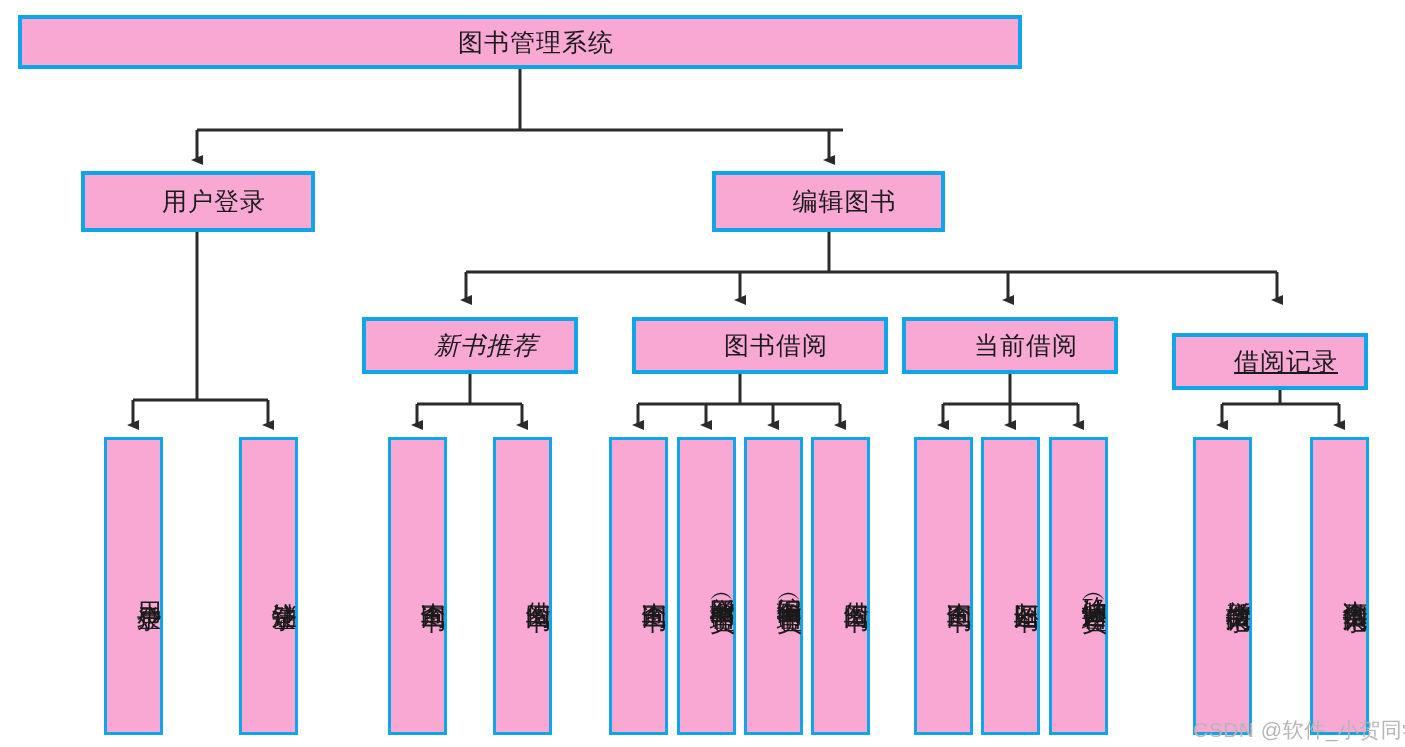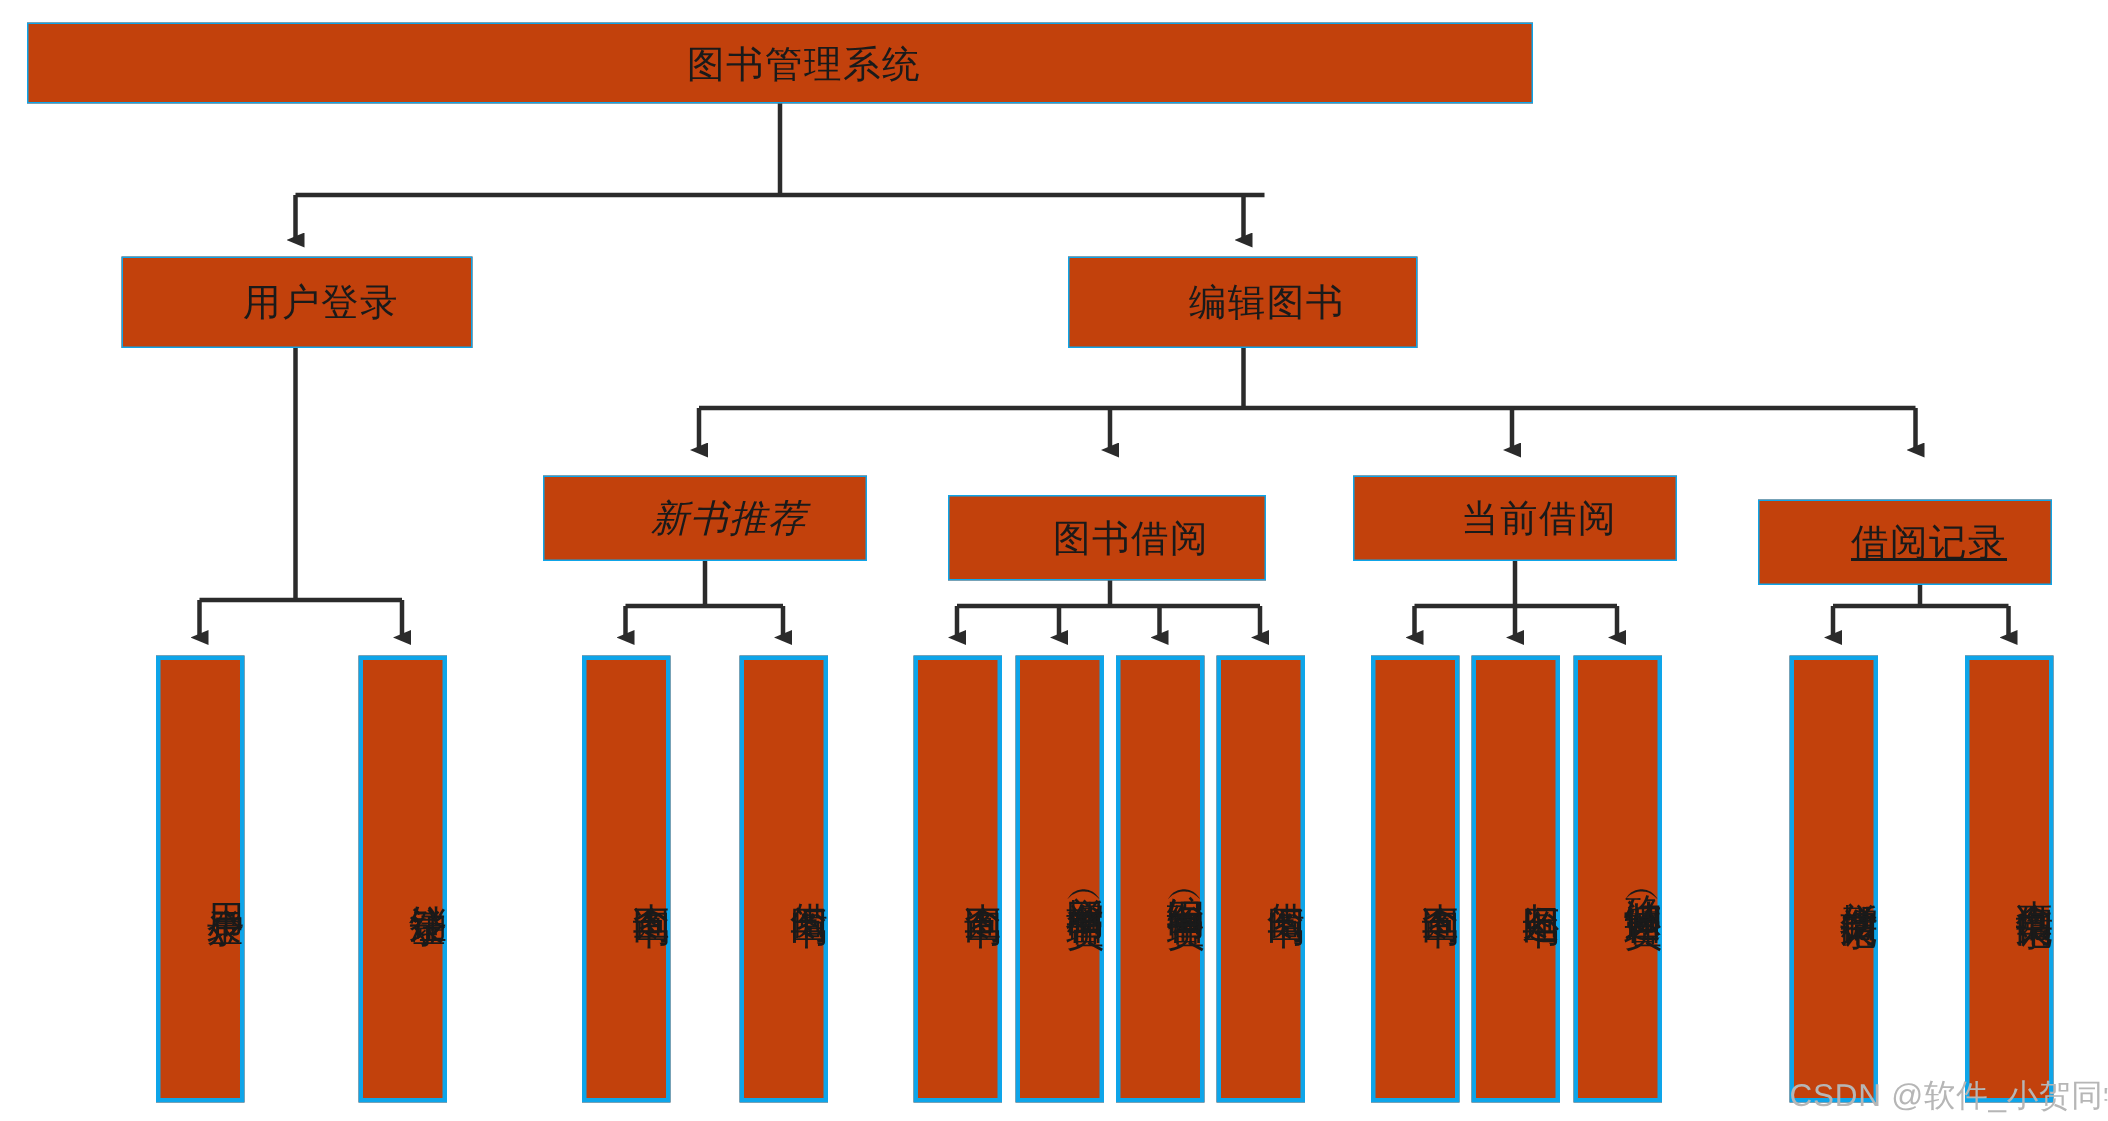--- a/index.html
+++ b/index.html
@@ -20,22 +20,22 @@
   svg#wires {
     position: absolute;
     left: 0;
     top: 0;
     width: 1405px;
     height: 747px;
   }
   .node {
     position: absolute;
     box-sizing: border-box;
-    background: #c2410c;
-    border: 1px solid #0ea5e9;
+    background: #f9a8d4;
+    border: 4px solid #0ea5e9;
     display: flex;
     align-items: center;
     justify-content: center;
     color: #1a1a1a;
     padding-left: 32px;
   }
   .node.h {
     font-size: 25px;
     letter-spacing: 1px;
   }
@@ -123,21 +123,21 @@
   <div class="node h" style="left:81px; top:171px; width:234px; height:61px;">
     <span>用户登录</span>
   </div>
   <div class="node h" style="left:712px; top:171px; width:233px; height:61px;">
     <span>编辑图书</span>
   </div>
 
   <div class="node h" style="left:362px; top:317px; width:216px; height:57px;font-style:italic;">
     <span>新书推荐</span>
   </div>
-  <div class="node h" style="left:632px; top:317px; width:212px; height:57px;margin-top:13px;">
+  <div class="node h" style="left:632px; top:317px; width:256px; height:57px;">
     <span>图书借阅</span>
   </div>
   <div class="node h" style="left:902px; top:317px; width:216px; height:57px;text-align:right;">
     <span>当前借阅</span>
   </div>
   <div class="node h" style="left:1172px; top:333px; width:196px; height:57px;text-decoration:underline;">
     <span>借阅记录</span>
   </div>
 
   <div class="node leaf" style="left:104px; top:437px; width:59px; height:298px;">

